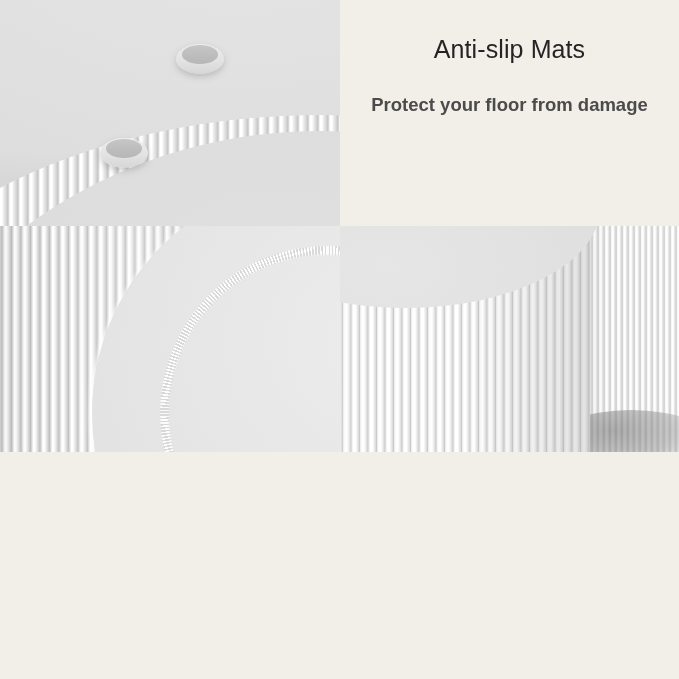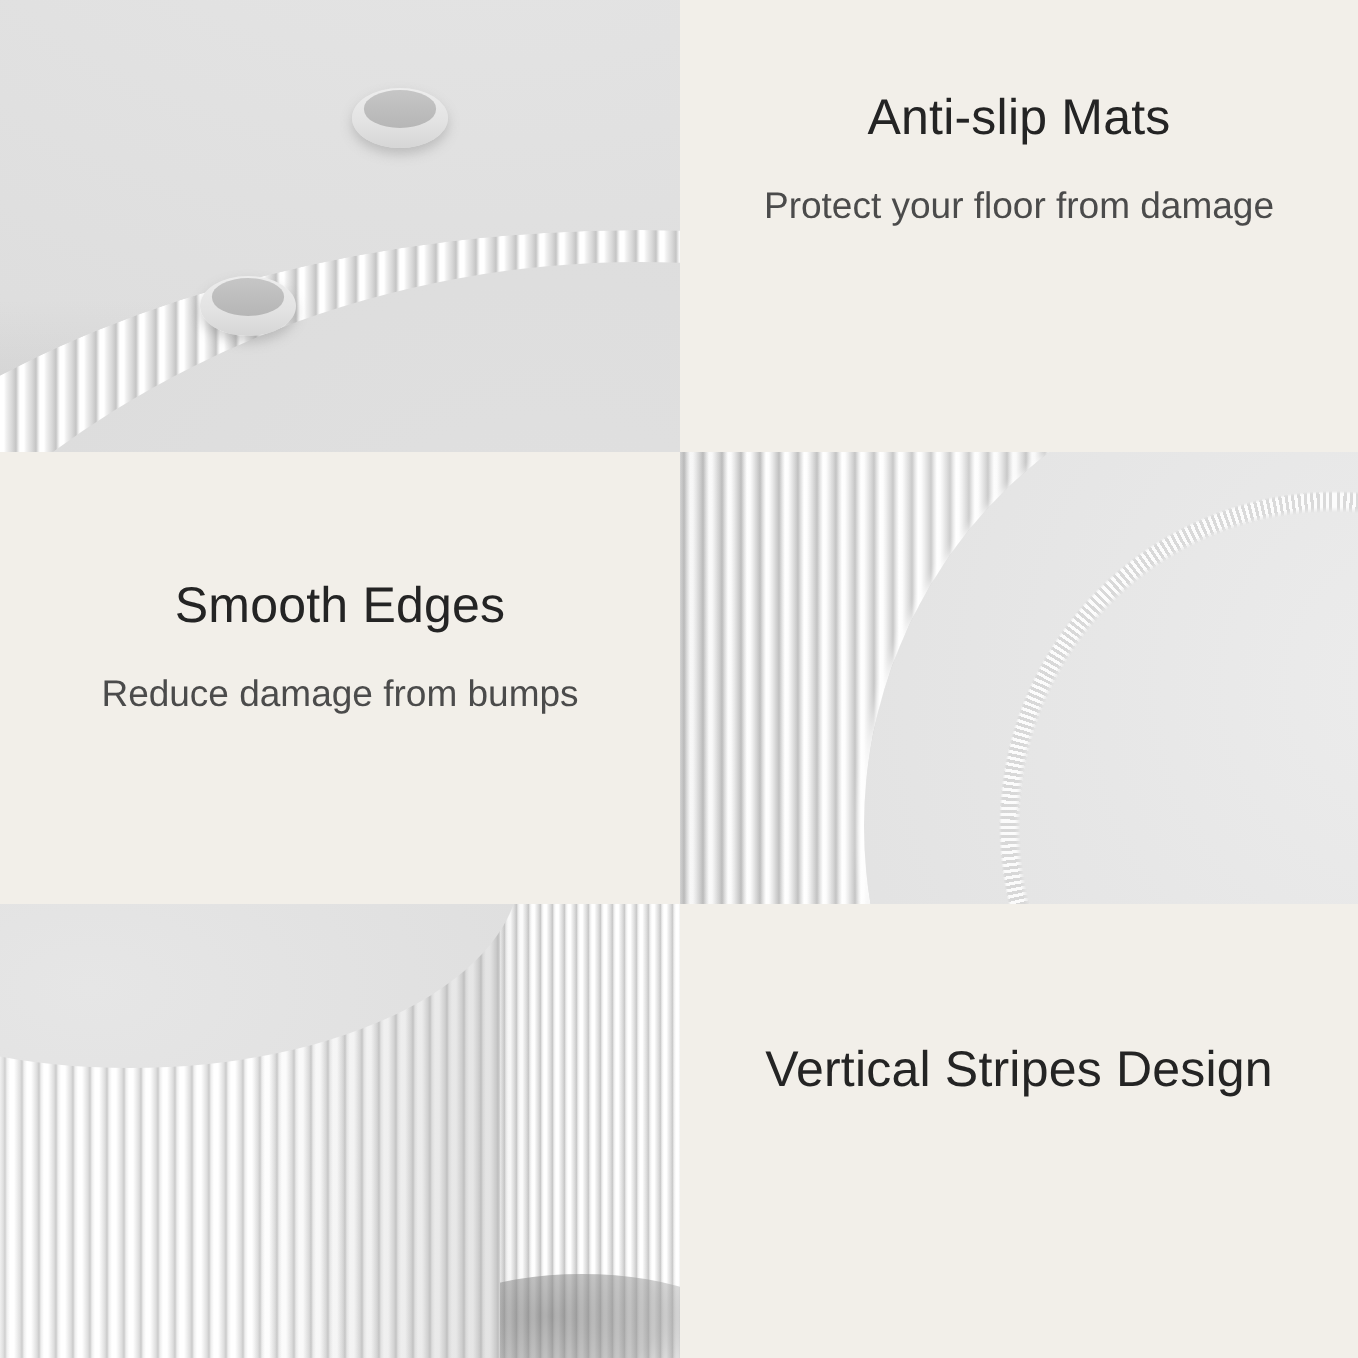--- a/index.html
+++ b/index.html
@@ -19,38 +19,38 @@
   .cell{position:relative;overflow:hidden;}
 
   
   .textpanel{
     background:#f2efe9;
     display:flex;flex-direction:column;
     align-items:center;justify-content:flex-start;
     text-align:center;
     box-sizing:border-box;
   }
-  .tp-antislip{padding-top:44px;}
+  .tp-antislip{padding-top:34px;}
   .tp-smooth{padding-top:62px;}
   .tp-stripes{padding-top:68px;}
   .panel-title{
     font-size:25px;
     font-weight:500;
     color:#242424;
     letter-spacing:.1px;
     line-height:1.2;
     margin:0 0 16px 0;
     white-space:nowrap;
   }
   .panel-sub{
     font-size:18.5px;
-    font-weight:400;
+    font-weight:700;
     color:#4b4b4b;
     line-height:1.38;
-    margin:0;
+    margin:12px;
     max-width:300px;
     text-align:center;
   }
 
   
   .photo{background:#d2d2d2;}
 
   
   .tl{
     background:
@@ -271,24 +271,20 @@
       <div class="pad-base"></div>
       <div class="pad-top"></div>
     </div>
   </div>
 
   <div class="cell textpanel tp-antislip">
     <h2 class="panel-title">Anti-slip Mats</h2>
     <p class="panel-sub">Protect your floor from damage</p>
   </div>
 
-  <div class="cell textpanel tp-smooth">
-    <h2 class="panel-title">Smooth Edges</h2>
-    <p class="panel-sub">Reduce damage from bumps</p>
-  </div>
 
   <div class="cell photo mr">
     <div class="mr-shadowband"></div>
     <div class="mr-col2"></div>
     <div class="mr-col"></div>
     <div class="mr-col-shade"></div>
     <div class="mr-corner"></div>
     <div class="mr-top"></div>
     <div class="mr-top-edge"></div>
   </div>
@@ -297,19 +293,18 @@
     <div class="bl-cylB"></div>
     <div class="bl-cylB-shade"></div>
     <div class="bl-gap"></div>
     <div class="bl-foot"></div>
     <div class="bl-cylA"></div>
     <div class="bl-cylA-shade"></div>
     <div class="bl-topA"></div>
   </div>
 
   <div class="cell textpanel tp-stripes">
-    <h2 class="panel-title">Vertical Stripes Design</h2>
     <p class="panel-sub">
       <br>
     </p>
   </div>
 
 </div>
 
 </body></html>

